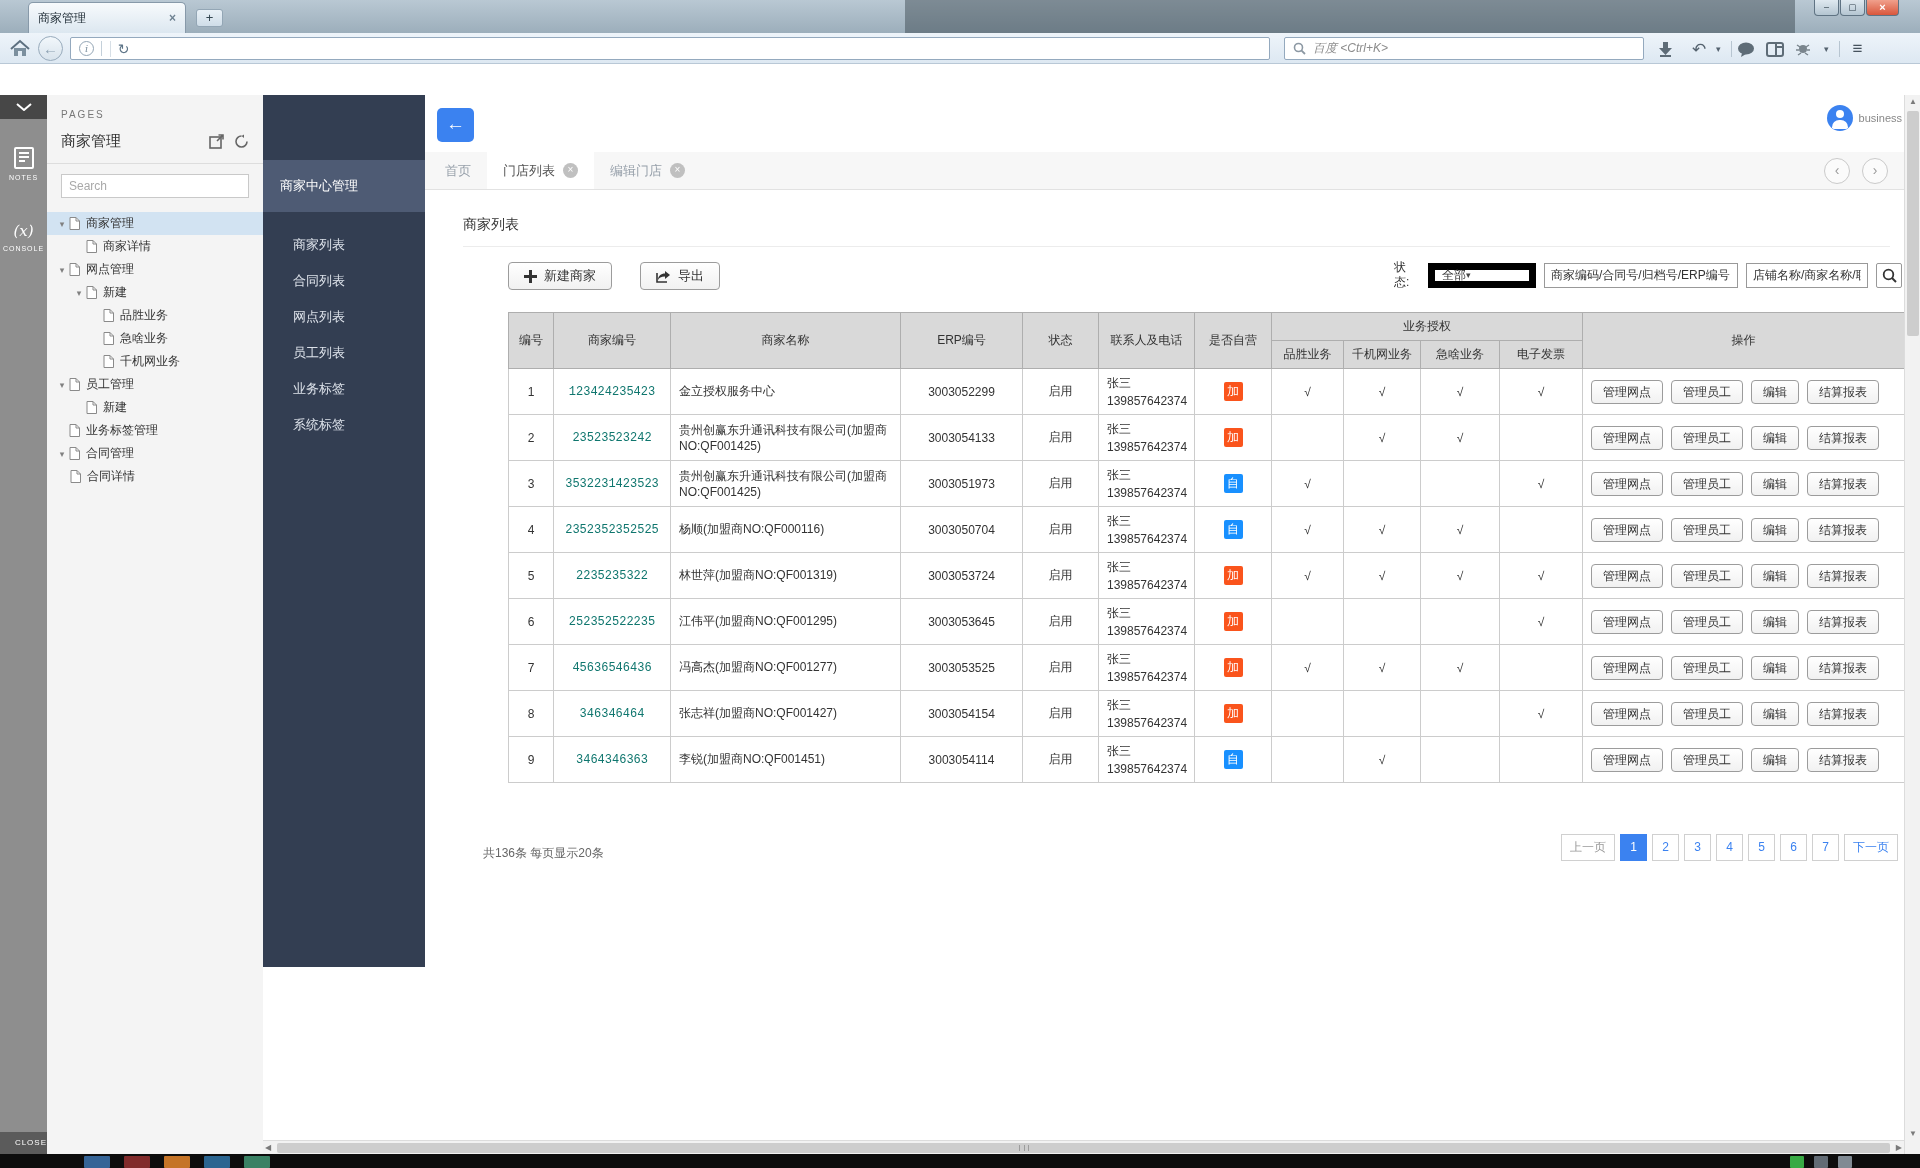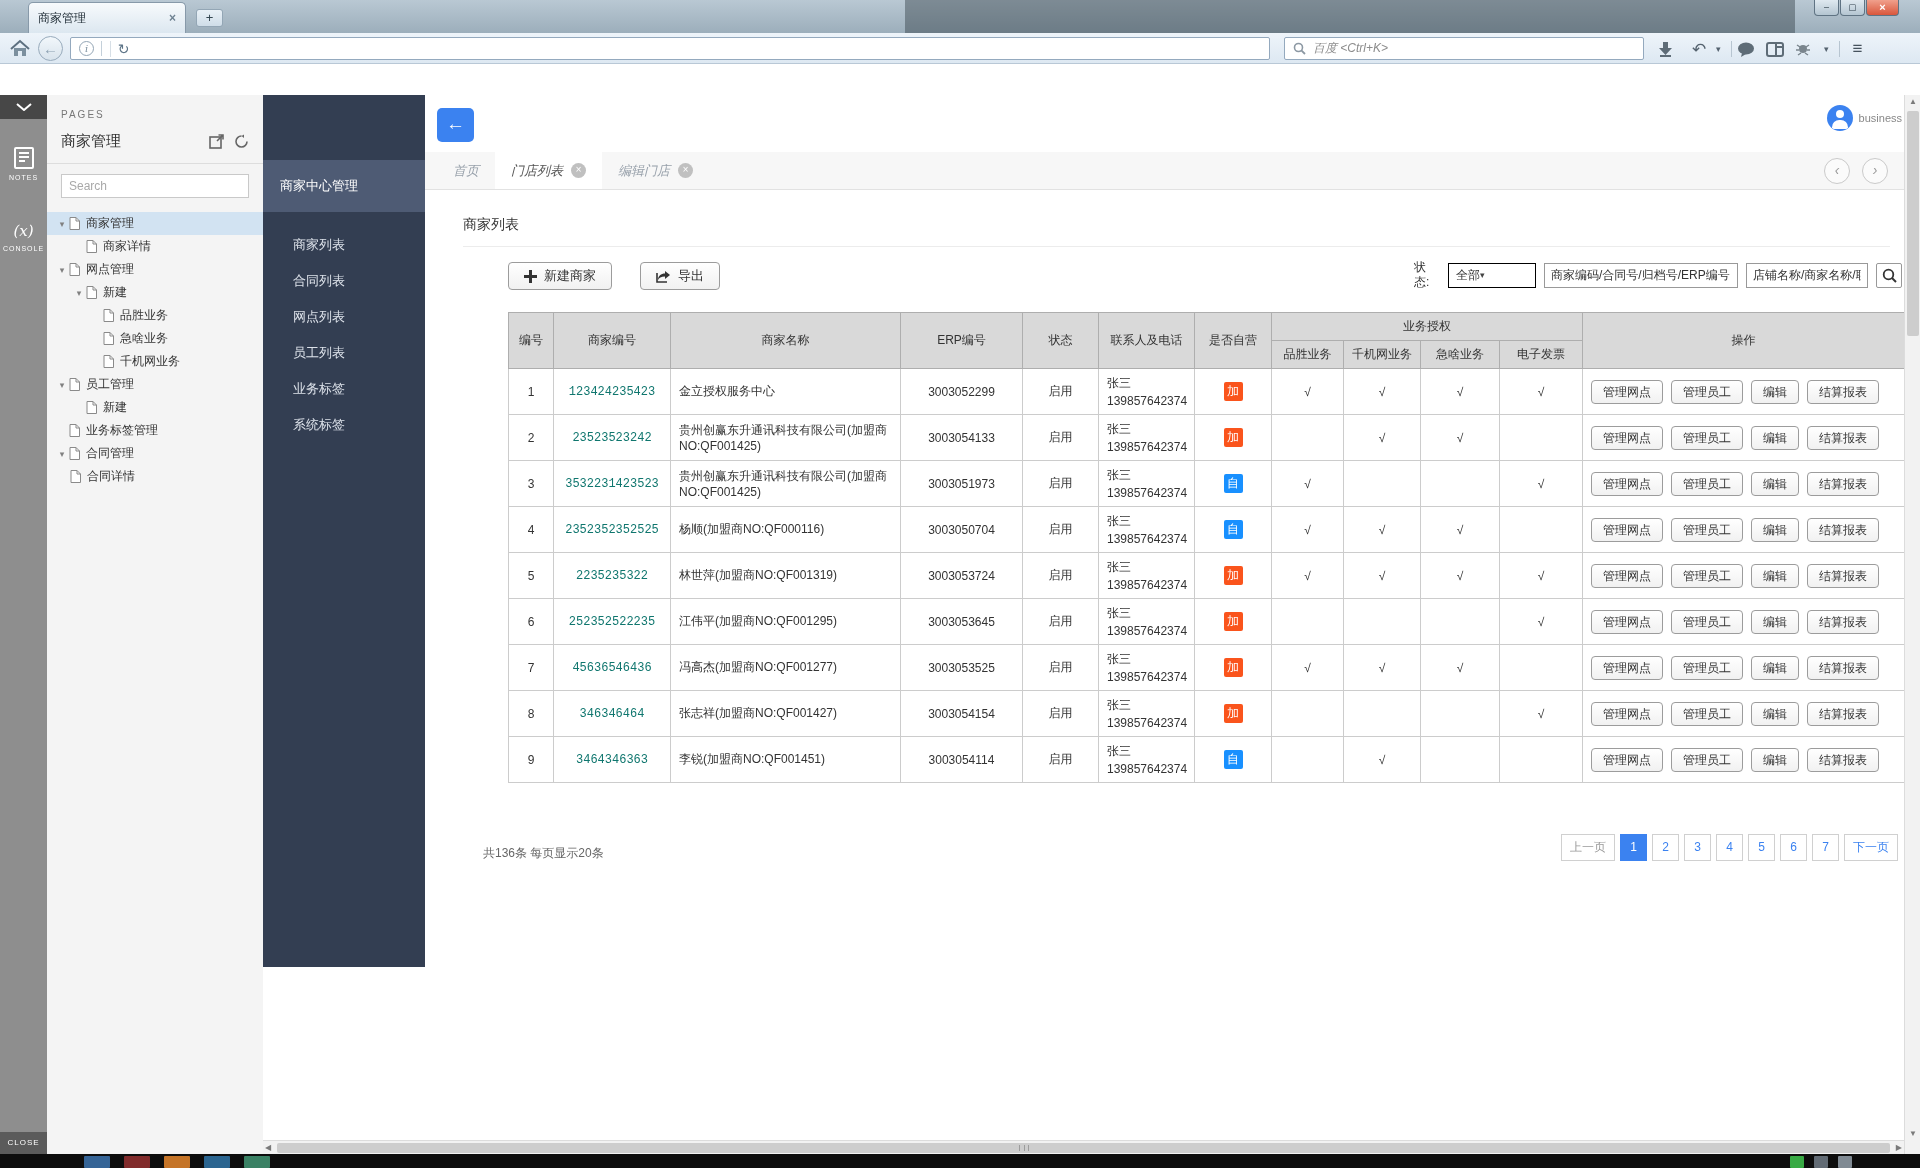--- a/index.html
+++ b/index.html
@@ -63,21 +63,21 @@
   .rail { position:absolute; left:0; top:0; width:47px; height:1059px; background:#8e8e8e; }
   .rail-collapse { height:24px; background:#474747; display:flex; align-items:center; justify-content:center; }
   .rtile { height:64px; display:flex; flex-direction:column; align-items:center; justify-content:center; gap:5px; }
   .rtile .rlabel { font-size:7px; letter-spacing:1px; color:#fff; }
   .rtile.pages { background:#fafafa; box-shadow:inset 4px 0 0 #29a8e0; margin-top:0; }
   .rtile.pages .rlabel { color:#444; }
   .rtile.notes { margin-top:13px; }
   .rtile.console { margin-top:9px; }
   .console-glyph { color:#fff; font-size:15px; font-style:italic; font-family:"DejaVu Serif",serif; }
   .rail-close { position:absolute; bottom:0; left:0; width:47px; height:22px; background:#5b5b5b;
-    color:#fff; font-size:8px; letter-spacing:1px; text-align:center; line-height:22px; }
+    color:#fff; font-size:8px; letter-spacing:1px; text-align:right; line-height:22px; }
 
   
   .pages { position:absolute; left:47px; top:0; width:216px; height:1059px; background:#f4f4f4; padding:12px 14px; }
   .p-head { font-size:10px; letter-spacing:2px; color:#777; margin-top:2px; }
   .p-titlerow { display:flex; align-items:center; margin-top:12px; }
   .p-title { flex:1; font-size:15px; color:#333; }
   .p-ico { margin-left:10px; color:#666; }
   .p-div { height:1px; background:#ddd; margin:12px -14px 0 -14px; }
   .p-search { margin-top:10px; width:100%; height:24px; border:1px solid #c9c9c9; background:#fff;
     font-size:12px; padding:0 7px; color:#333; font-family:"Liberation Sans",sans-serif;}
@@ -99,39 +99,39 @@
   
   .main { position:absolute; left:425px; top:0; width:1479px; height:1059px; background:#fff; }
   .user { position:absolute; top:10px; right:2px; display:flex; align-items:center; gap:6px; }
   .avatar { width:26px; height:26px; border-radius:50%; background:#3b82f0; position:relative; overflow:hidden; }
   .avatar::before { content:""; position:absolute; left:9px; top:5px; width:8px; height:8px; border-radius:50%; background:#fff; }
   .avatar::after { content:""; position:absolute; left:5px; top:15px; width:16px; height:9px; border-radius:8px 8px 2px 2px; background:#fff; }
   .username { font-size:11px; color:#888; }
   .backbtn { position:absolute; left:12px; top:13px; width:37px; height:34px; background:#3b82f0;
     border-radius:5px; color:#fff; font-size:19px; text-align:center; line-height:32px; }
   .tabbar { position:absolute; left:0; top:57px; width:1479px; height:38px; background:#f7f7f7;
-    border-bottom:1px solid #e2e2e2; display:flex; align-items:stretch; padding-left:12px;font-style:italic; }
+    border-bottom:1px solid #e2e2e2; display:flex; align-items:stretch; padding-left:4px; }
   .atab { display:flex; align-items:center; padding:0 16px; font-size:13px; color:#98a1ab; gap:8px; }
   .atab.active { background:#fff; color:#555; }
   .tclose { width:15px; height:15px; border-radius:50%; background:#c0c0c0; color:#fff; font-size:10px;
     line-height:14px; text-align:center; }
   .navcirc { position:absolute; top:6px; width:26px; height:26px; border:1px solid #cacaca; border-radius:50%;
     color:#9a9a9a; font-size:14px; text-align:center; line-height:23px; background:#fbfbfb; }
   .navcirc.prev { right:54px; } .navcirc.next { right:16px; }
 
   .pagebody { position:absolute; left:0; top:95px; width:1479px; height:964px; background:#fff; }
   .ptitle { position:absolute; left:38px; top:26px; font-size:14px; color:#333; }
   .pdiv { position:absolute; left:38px; right:14px; top:56px; height:1px; background:#ececec; }
   .toolbtns { position:absolute; left:83px; top:72px; display:flex; gap:28px; }
   .btn { display:inline-flex; align-items:center; gap:7px; height:28px; padding:0 15px;
     border:1px solid #9c9c9c; border-radius:4px; background:linear-gradient(#fff,#f1f1f1);
     font-size:13px; color:#333; }
   .filters { position:absolute; right:2px; top:70px; display:flex; align-items:center; gap:8px; }
   .flabel { width:26px; font-size:12px; color:#333; line-height:1.25; white-space:pre-line; }
-  .fselect { width:88px; height:25px; border:1px solid #000000; background:#fff; display:flex;
+  .fselect { width:108px; height:25px; border:7px solid #000000; background:#fff; display:flex;
     align-items:center; justify-content:flex-start; padding:0 7px; font-size:12px; color:#333; }
   .fselect .caret { font-size:9px; color:#444; }
   .finput { height:25px; border:1px solid #999; font-size:12px; padding:0 6px; color:#333;
     font-family:"Liberation Sans",sans-serif; }
   .fi1 { width:194px; } .fi2 { width:122px; }
   .fsearch { width:26px; height:25px; border:1px solid #999; border-radius:2px; background:#fff;
     display:flex; align-items:center; justify-content:center; }
 
   
   #grid { position:absolute; left:83px; top:122px; width:1396px; border-collapse:collapse; table-layout:fixed; }

